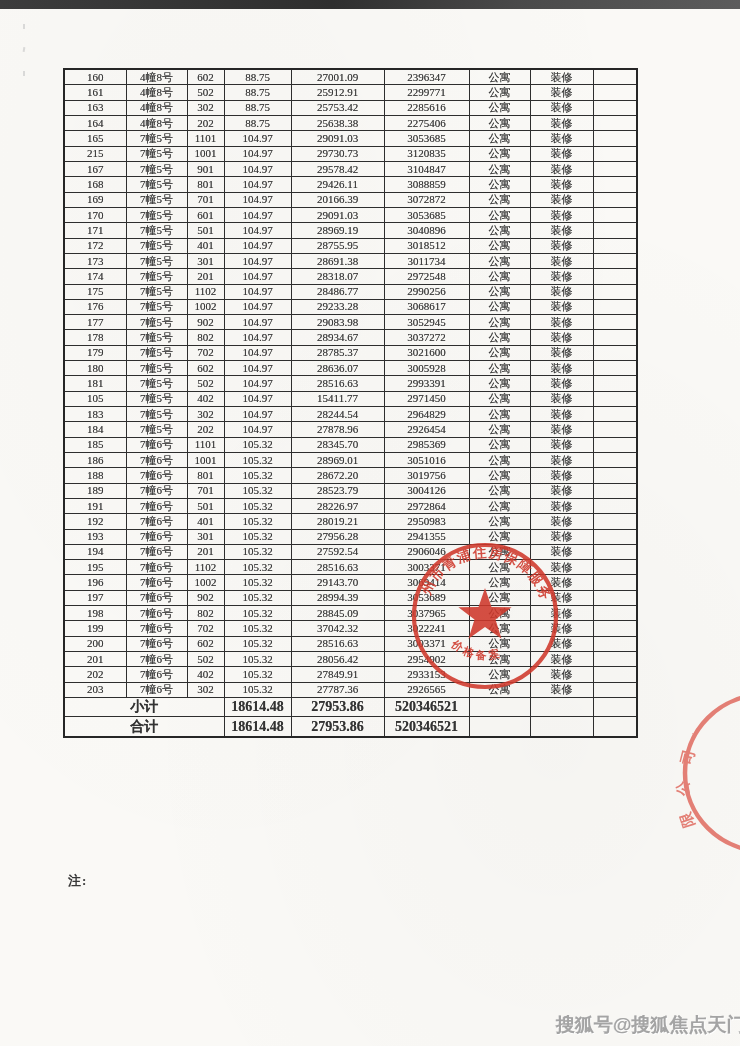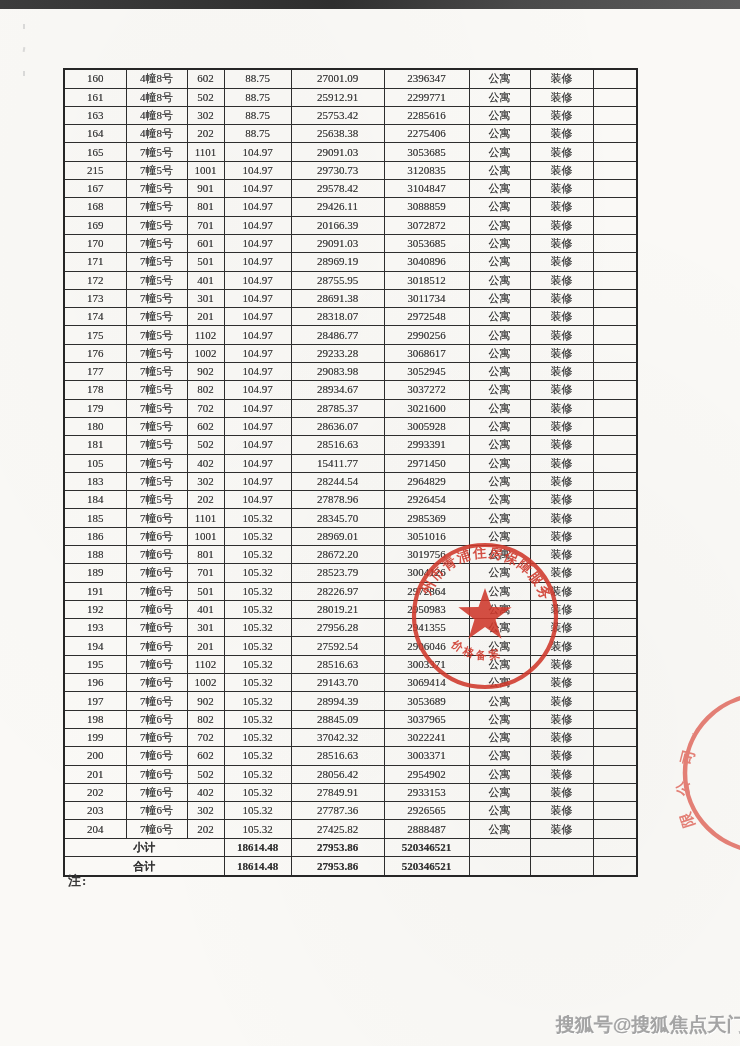--- a/index.html
+++ b/index.html
@@ -15,31 +15,31 @@
   .paper{
     position:absolute;left:0;top:9px;width:740px;height:1037px;
     background:
       radial-gradient(ellipse at 30% 20%, rgba(0,0,0,0.015), transparent 60%),
       radial-gradient(ellipse at 75% 70%, rgba(0,0,0,0.02), transparent 55%),
       #faf9f6;
   }
   .scan-artifact{position:absolute;width:2px;height:5px;background:#c4c4c4;opacity:.6;}
 
   table.price-table{
-    position:absolute;left:63px;top:68px;width:573px;height:809px;
+    position:absolute;left:63px;top:68px;width:573px;height:670px;
     border-collapse:collapse;table-layout:fixed;
     border:2.2px solid #262626;
   }
   table.price-table td{
     border:1.6px solid #2e2e2e;
     font-size:11px;line-height:1;text-align:center;vertical-align:middle;
     color:#3b3b3b;padding:0;overflow:hidden;white-space:nowrap;
     text-shadow:0 0 0.5px rgba(70,70,70,0.75);
   }
-  table.price-table tr.summary td{font-size:11px;font-weight:bold;color:#333;}
+  table.price-table tr.summary td{font-size:14px;font-weight:bold;color:#333;}
 
   .stamp{position:absolute;pointer-events:none;}
   .stamp-main{left:408px;top:539px;opacity:.88;filter:blur(0.3px);}
   .stamp-corner{left:648px;top:693px;opacity:.75;filter:blur(0.4px);}
 
   .note{
     position:absolute;left:68px;top:872px;
     font-size:13px;font-weight:bold;color:#383838;
     letter-spacing:1px;
   }
@@ -514,31 +514,20 @@
         <td>装修</td>
         <td></td>
       </tr>
       <tr>
         <td>203</td>
         <td>7幢6号</td>
         <td>302</td>
         <td>105.32</td>
         <td>27787.36</td>
         <td>2926565</td>
-        <td>公寓</td>
-        <td>装修</td>
-        <td></td>
-      </tr>
-      <tr>
-        <td>204</td>
-        <td>7幢6号</td>
-        <td>202</td>
-        <td>105.32</td>
-        <td>27425.82</td>
-        <td>2888487</td>
         <td>公寓</td>
         <td>装修</td>
         <td></td>
       </tr>
       <tr class="summary">
         <td colspan="3">小计</td>
         <td>18614.48</td>
         <td>27953.86</td>
         <td>520346521</td>
         <td></td>

